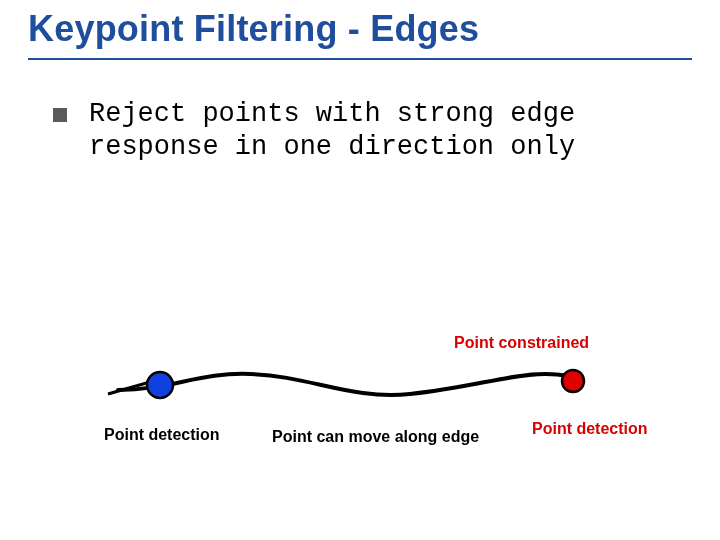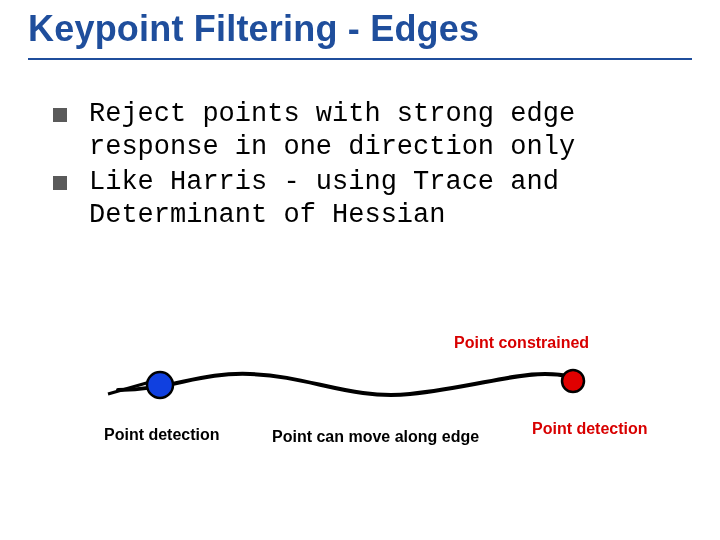--- a/index.html
+++ b/index.html
@@ -89,24 +89,20 @@
 <div class="slide">
 
   <div class="title">Keypoint Filtering - Edges</div>
   <div class="rule"></div>
 
   <ul class="bullets">
     <li>
       <span class="sq"></span>
       <span>Reject points with strong edge response in one direction only</span>
     </li>
-    <li>
-      <span class="sq"></span>
-      <span>Like Harris - using Trace and Determinant of Hessian</span>
-    </li>
   </ul>
 
   <div class="figure">
     <svg width="720" height="200" viewBox="0 0 720 200">
 
       <path d="M 118 90
                C 170 90, 200 72, 250 74
                C 310 76, 350 100, 410 94
                C 470 88, 510 74, 545 74
                C 568 74, 575 78, 576 84" stroke="#000000" stroke-width="4" fill="none" stroke-linecap="round"></path>

